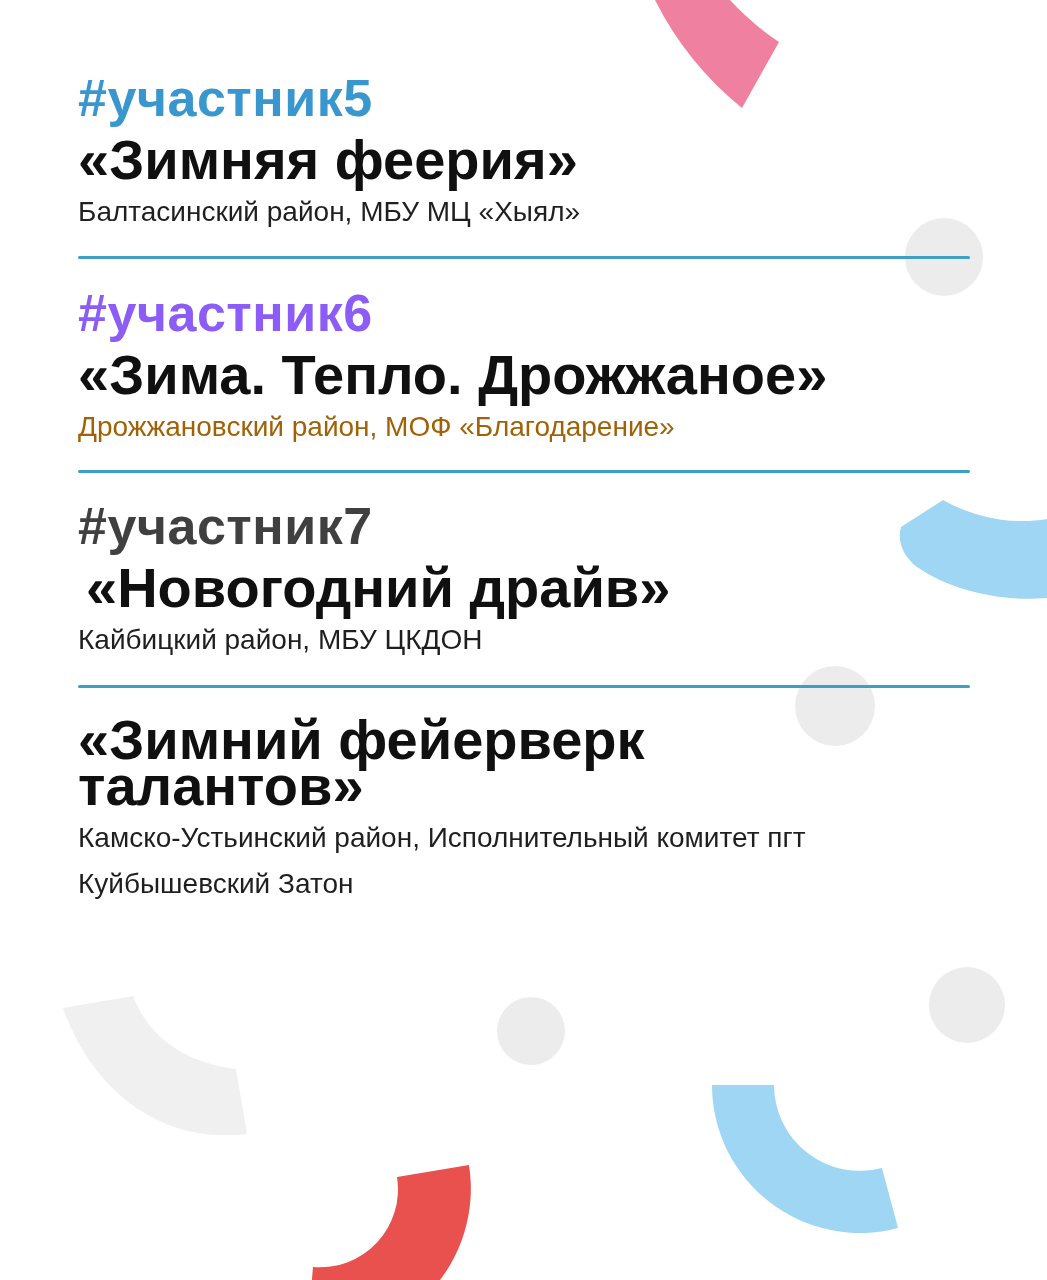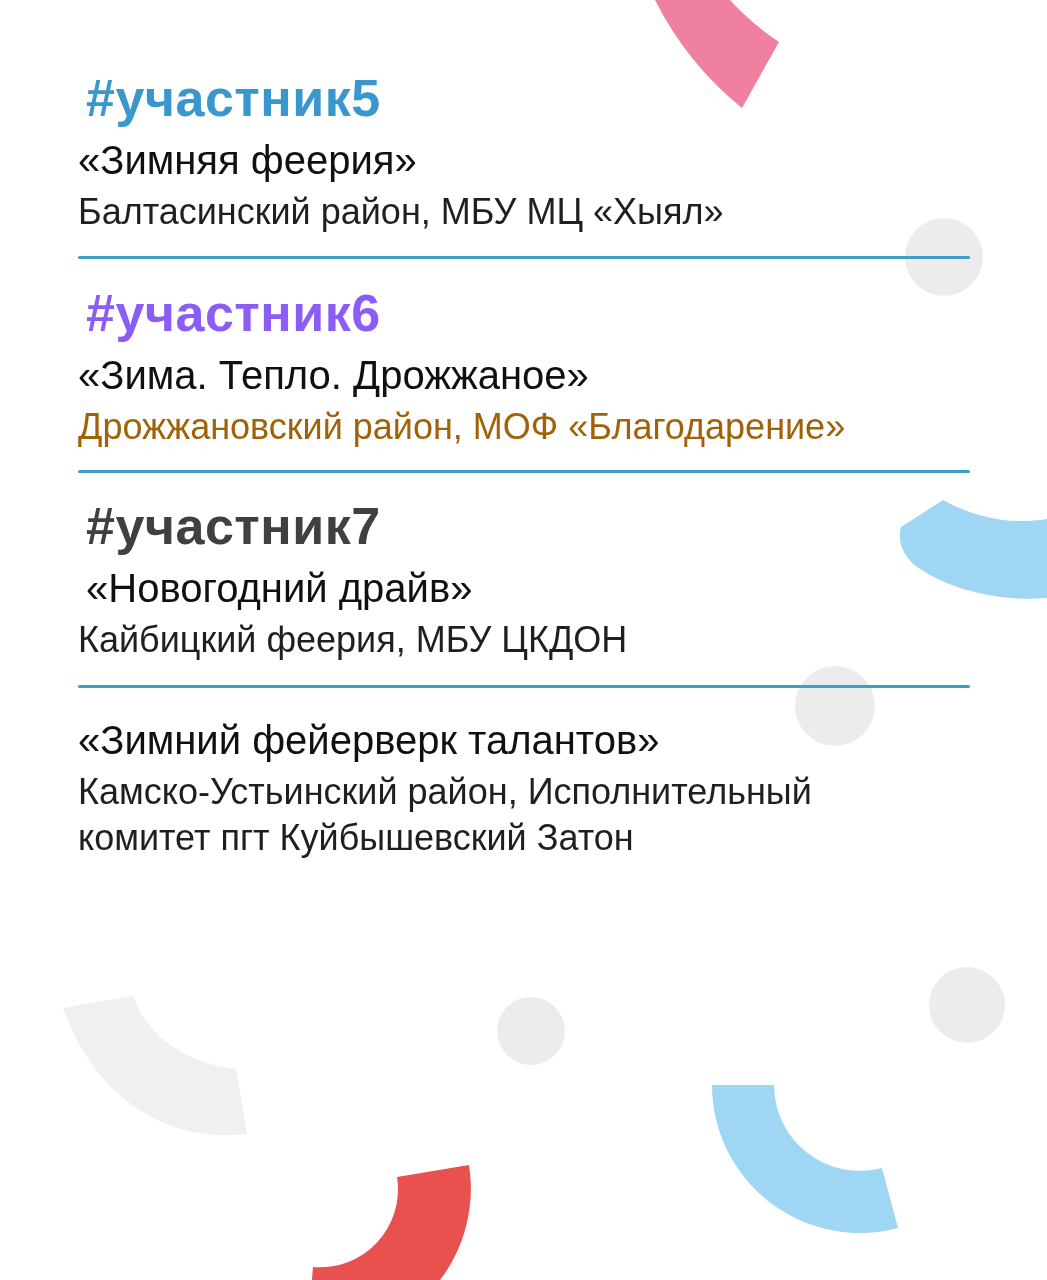--- a/index.html
+++ b/index.html
@@ -32,30 +32,30 @@
   }
   .block-1 { top: 70px; }
   .block-2 { top: 285px; }
   .block-3 { top: 498px; }
   .block-4 { top: 717px; }
   .hashtag {
     font-size: 52px;
     line-height: 1.1;
     font-weight: bold;
     letter-spacing: 0.5px;
-    margin: 0 0 10px 8px;
+    margin: 0 0 10px 0;
   }
   .entry-title {
-    font-size: 40px;
+    font-size: 56px;
     line-height: 46px;
-    font-weight: normal;
+    font-weight: bold;
     margin: 0 0 6px 0;
   }
   .entry-org {
-    font-size: 36px;
+    font-size: 28px;
     line-height: 46px;
     font-weight: normal;
     margin: 0;
     white-space: nowrap;
   }
   .block:nth-of-type(4) .entry-org {
     white-space: normal;
     max-width: 840px;
   }
   .divider {
@@ -104,21 +104,21 @@
 
   <section class="block block-2">
     <h1 class="hashtag" style="color: #8b5cf6;">#участник6</h1>
     <h2 class="entry-title" style="color: rgb(16, 16, 16);">«Зима. Тепло. Дрожжаное»</h2>
     <p class="entry-org" style="color: #a16207;">Дрожжановский район, МОФ «Благодарение»</p>
   </section>
 
   <section class="block block-3">
     <h1 class="hashtag" style="color: #404040;">#участник7</h1>
     <h2 class="entry-title" style="color: rgb(16, 16, 16); margin-left: 8px;">«Новогодний драйв»</h2>
-    <p class="entry-org" style="color: rgb(31, 31, 31);">Кайбицкий феерия, МБУ ЦКДОН</p>
+    <p class="entry-org" style="color: rgb(31, 31, 31);">Кайбицкий район, МБУ ЦКДОН</p>
   </section>
 
   <section class="block block-4">
     <h2 class="entry-title" style="color: rgb(16, 16, 16);">«Зимний фейерверк талантов»</h2>
     <p class="entry-org" style="color: rgb(31, 31, 31);">Камско-Устьинский район, Исполнительный комитет пгт Куйбышевский Затон</p>
   </section>
 
   <div class="divider divider-1" style="background-color: rgb(62, 159, 198);"></div>
   <div class="divider divider-2" style="background-color: rgb(62, 159, 198);"></div>
   <div class="divider divider-3" style="background-color: rgb(62, 159, 198);"></div>

